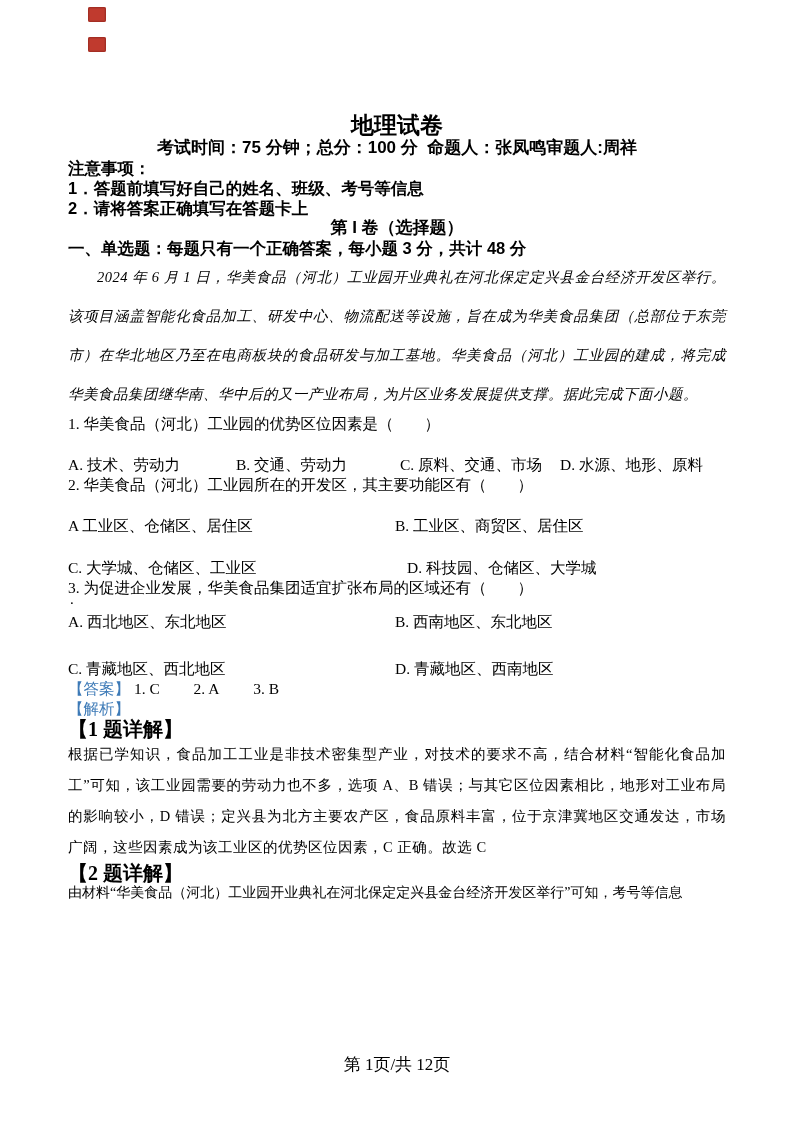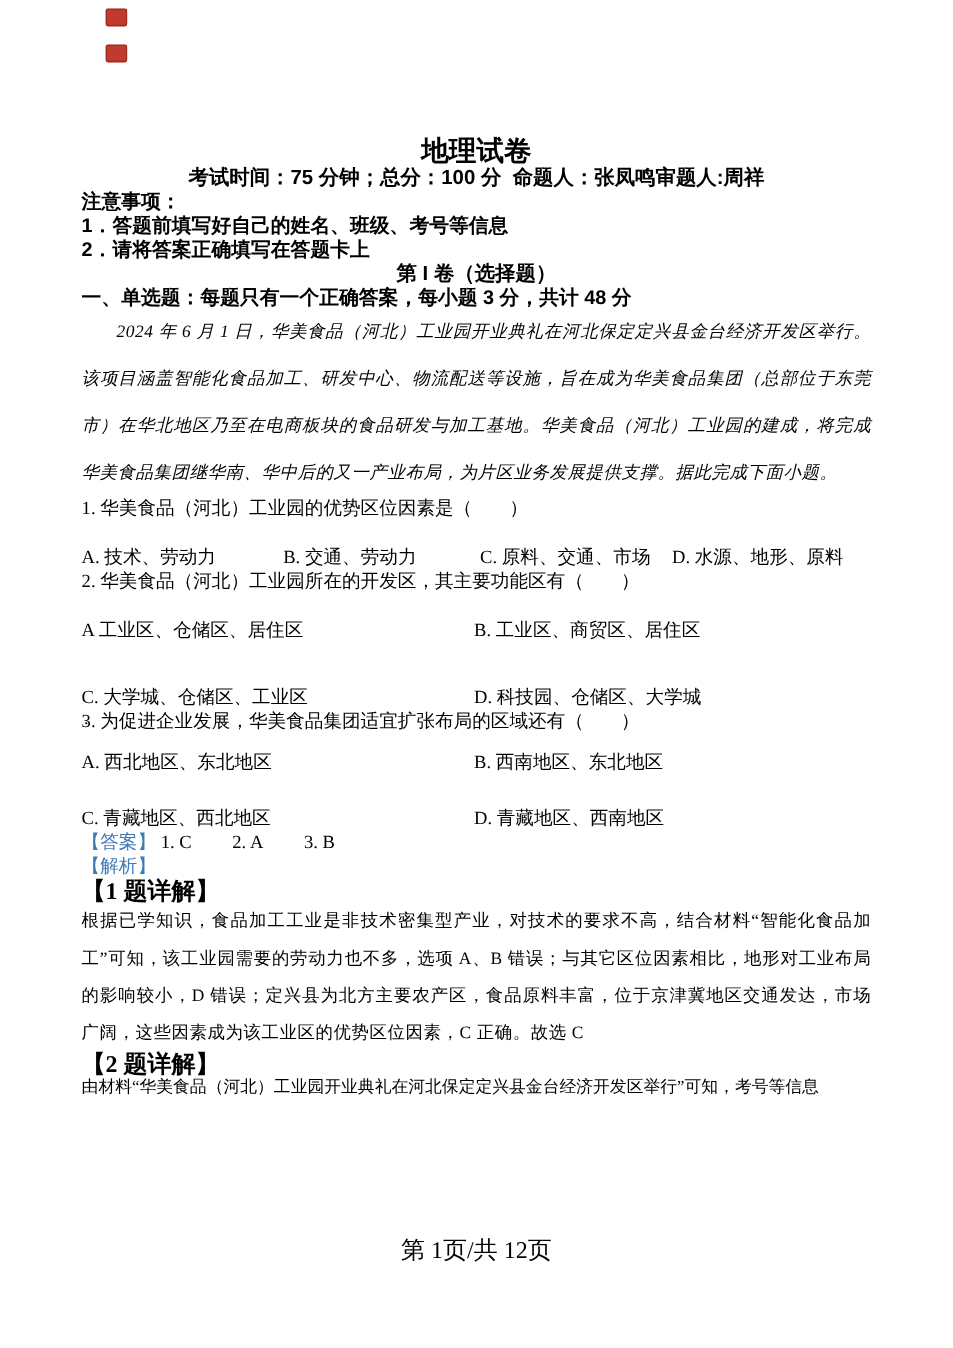--- a/index.html
+++ b/index.html
@@ -18,21 +18,21 @@
   .content{padding:90px 68px 0 68px;box-sizing:border-box;}
   .content p,.content h1,.content h2{margin:0;}
 
   h1.title{font:bold 23px/26px "Liberation Sans",sans-serif;text-align:center;}
   h2.subtitle{font:bold 23px/26px "Liberation Sans",sans-serif;text-align:center;margin-top:22px;}
   .exam-info{font:bold 17px/20px "Liberation Sans",sans-serif;text-align:center;margin-top:14px;white-space:pre-wrap;}
   .bold-line{font:bold 16.5px/20px "Liberation Sans",sans-serif;}
   .part-title{font:bold 17px/20px "Liberation Sans",sans-serif;text-align:center;}
   .mt8{margin-top:8px;}.mt9{margin-top:9px;}.mt10{margin-top:10px;}
   .mt11{margin-top:21px;}.mt12{margin-top:12px;}.mt13{margin-top:27px;}
-  .mt14{margin-top:14px;}.mt22{margin-top:36px;}.mt2{margin-top:2px;}.mt4{margin-top:4px;}.mt0{margin-top:0;}
+  .mt14{margin-top:14px;}.mt22{margin-top:22px;gap:12px;}.mt2{margin-top:2px;}.mt4{margin-top:4px;}.mt0{margin-top:0;}
 
   .passage{
     font-family:"Liberation Serif",serif;font-style:italic;
     font-size:14.5px;line-height:39px;letter-spacing:.5px;
     text-align:justify;text-indent:2em;
   }
   .stem{font-size:15.5px;line-height:20px;}
   .opt-row{display:flex;font-size:15.5px;line-height:20px;}
   .opt{display:block;}
   .w-q1{width:168px;}
@@ -45,22 +45,22 @@
   .ans-item{margin-right:30px;}
   .analysis-label{font-size:15.5px;line-height:20px;color:var(--accent-blue);}
   .detail-label{font-size:20px;line-height:20px;font-weight:bold;}
   .expl{
     font-size:14.5px;line-height:31px;letter-spacing:.5px;
     text-align:justify;
   }
   .expl-line{font-size:14px;line-height:20px;white-space:nowrap;overflow:hidden;}
 
   .footer{
-    position:absolute;left:0;right:0;top:1034px;
-    text-align:center;font-size:20px;line-height:16px;
+    position:absolute;left:0;right:0;top:1057px;
+    text-align:center;font-size:17px;line-height:16px;
     font-family:"Liberation Serif",serif;
   }
   .stray-dot{
     position:absolute;left:70px;top:592px;
     font-size:15px;line-height:15px;
   }
   .stamp{
     position:absolute;left:88px;width:18px;height:15px;
     background:var(--stamp-red);border-radius:2px;
     box-shadow:inset 0 0 0 1.5px #a52d23, inset 0 0 2px #e3d9d2;

